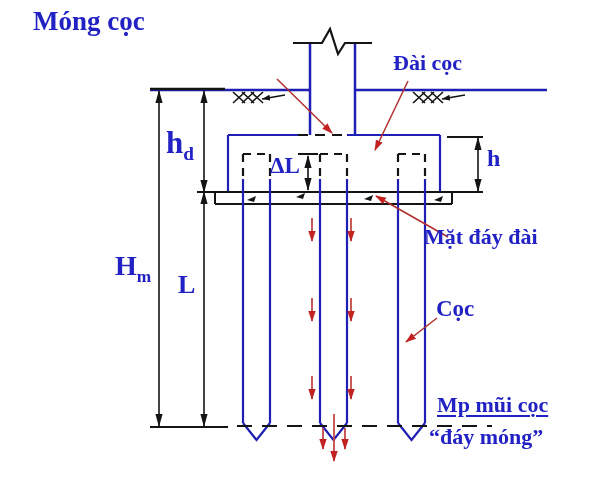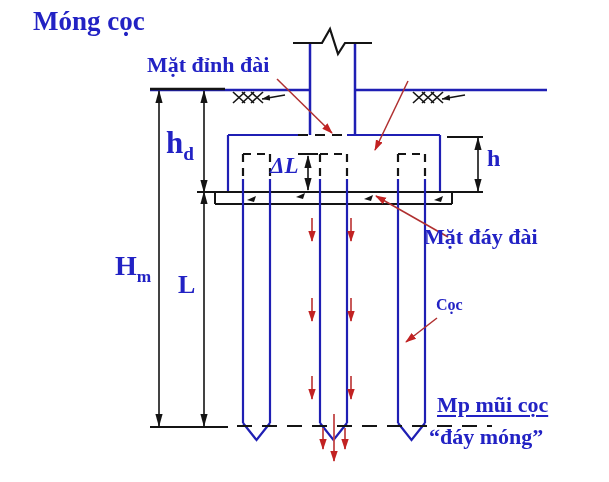--- a/index.html
+++ b/index.html
@@ -6,25 +6,25 @@
   #stage{
     position:relative;width:609px;height:482px;background:#ffffff;
     font-family:"Liberation Serif","DejaVu Serif",serif;overflow:hidden;border-radius:19px;
   }
   #drawing{position:absolute;left:0;top:0;}
   .lbl{position:absolute;font-weight:bold;color:#2222c4;white-space:nowrap;line-height:1;}
   .title{left:33px;top:8px;font-size:27px;}
   .lbl-cap-top{left:147px;top:54px;font-size:22px;}
   .lbl-pile-cap{left:393px;top:52px;font-size:22px;}
   .lbl-cap-bottom{left:424px;top:226px;font-size:22px;}
-  .lbl-pile{left:436px;top:297px;font-size:16px;}
+  .lbl-pile{left:436px;top:297px;font-size:23px;}
   .lbl-tip1{left:437px;top:394px;font-size:22px;text-decoration:underline;text-decoration-thickness:2px;text-underline-offset:3px;}
   .lbl-tip2{left:429px;top:426px;font-size:22px;}
   .dim-hd{left:166px;top:127px;font-size:31px;}
-  .dim-dl{left:270px;top:154px;font-size:23px;font-style:italic;}
+  .dim-dl{left:270px;top:154px;font-size:23px;}
   .dim-h{left:487px;top:146px;font-size:24px;}
   .dim-hm{left:115px;top:252px;font-size:28px;}
   .dim-l{left:178px;top:272px;font-size:26px;}
   sub{font-size:0.62em;}
 </style>
 </head>
 <body>
 
 <div id="stage">
 
@@ -146,22 +146,22 @@
       <line x1="312" y1="376" x2="312" y2="399" marker-end="url(#ar)"></line>
       <line x1="351" y1="376" x2="351" y2="399" marker-end="url(#ar)"></line>
       <line x1="323" y1="428" x2="323" y2="449" marker-end="url(#ar)"></line>
       <line x1="334" y1="414" x2="334" y2="461" marker-end="url(#ar)"></line>
       <line x1="345" y1="428" x2="345" y2="449" marker-end="url(#ar)"></line>
     </g>
   </svg>
 
   <div class="lbl title">Móng cọc</div>
 
-  <div class="lbl lbl-cap-top">Mặt đỉnh đài</div>
 
+  <div class="lbl lbl-pile-cap">Đài cọc</div>
 
   <div class="lbl dim-hd"><span>h</span><sub>d</sub></div>
 
   <div class="lbl dim-dl">ΔL</div>
 
   <div class="lbl dim-h">h</div>
 
   <div class="lbl dim-hm"><span>H</span><sub>m</sub></div>
 
   <div class="lbl dim-l">L</div>

